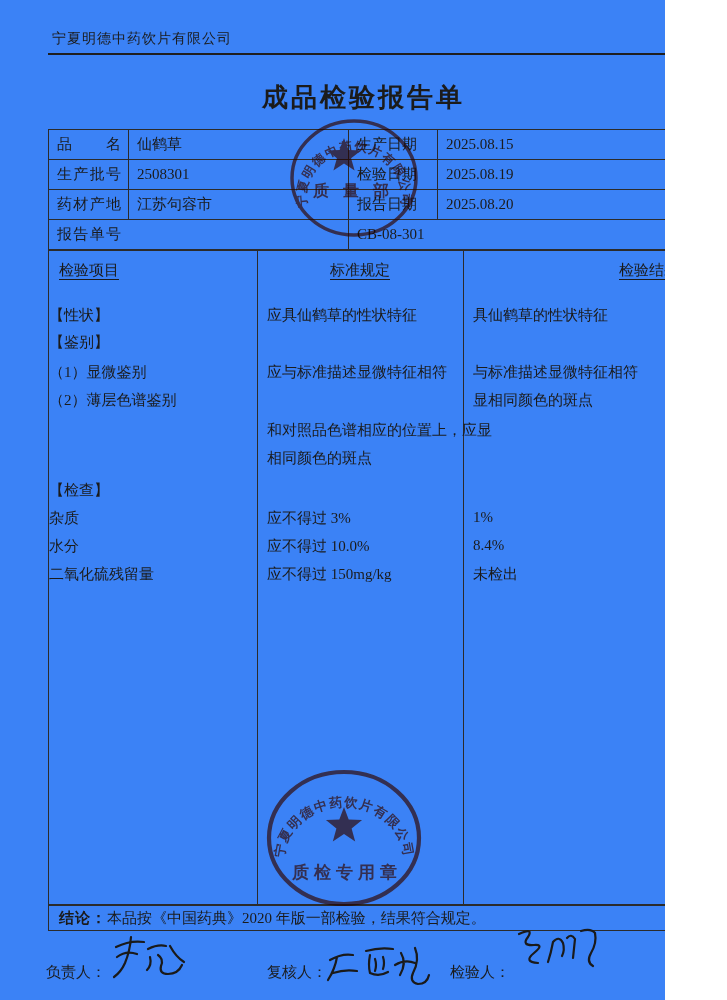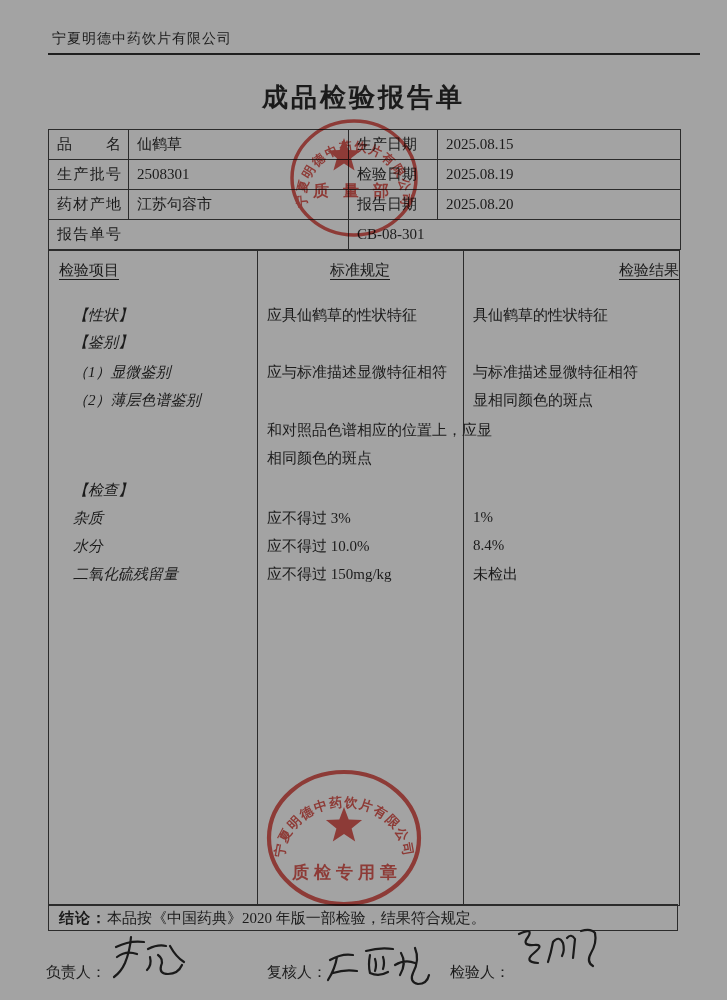--- a/index.html
+++ b/index.html
@@ -1,36 +1,36 @@
 <!DOCTYPE html>
 <html><head>
 <meta charset="utf-8">
 <style>
   html,body{margin:0;padding:0;background:#ffffff;}
-  .page{position:relative;width:727px;height:1000px;background:#a3a3a3;overflow:hidden;
-        font-family:"Liberation Serif","DejaVu Serif",serif;color:#1b1b1b;}
+  .page{position:relative;width:646px;height:1000px;background:#3b82f6;overflow:hidden;
+        font-family:"Liberation Serif","DejaVu Serif",serif;color:#1b1b1b;padding-left:19px;}
   .abs{position:absolute;}
   
   .company{left:52px;top:30px;font-size:14px;letter-spacing:1px;}
   .doccode{right:26px;top:30px;font-size:14px;}
   .hrule{left:48px;top:53px;width:652px;height:2px;background:#1f1f1f;}
   
   .title{left:0;top:80px;width:727px;text-align:center;font-size:26px;font-weight:bold;letter-spacing:3px;}
   
   table.info{border-collapse:collapse;position:absolute;left:48px;top:129px;width:632px;table-layout:fixed;}
   table.info td{border:1px solid #2b2b2b;height:29px;font-size:15px;padding:0 0 0 8px;vertical-align:middle;}
   .jlabel{display:inline-block;width:64px;text-align:justify;text-align-last:justify;}
   td.vpad{padding-left:10px;}
   
   .mainbox{left:48px;top:250px;width:630px;height:654px;border:1px solid #2b2b2b;}
   .vline{position:absolute;top:0;bottom:0;width:1px;background:#2b2b2b;}
   .mhead{position:absolute;top:10px;font-size:15px;text-decoration:underline;text-underline-offset:4px;}
   .mrow{position:absolute;left:0;width:100%;height:20px;font-size:15px;white-space:nowrap;}
   .mrow span{position:absolute;top:0;}
-  .ci{left:24px;font-style:italic;} .cs{left:218px;} .cr{left:424px;}
+  .ci{left:0;} .cs{left:218px;} .cr{left:424px;}
   
   .conclusion{left:48px;top:904px;width:630px;height:27px;border:1px solid #2b2b2b;
               font-size:15px;line-height:27px;padding-left:10px;box-sizing:border-box;}
   .conclusion b{font-weight:bold;letter-spacing:1px;}
   .siglabel{top:937px;font-size:15px;margin-top:26px;}
   
   .stamp{mix-blend-mode:multiply;opacity:.88;}
   svg text{font-family:"Liberation Serif","DejaVu Serif",serif;}
   .sig path{stroke:#1a1a1a;stroke-width:2.2;fill:none;stroke-linecap:round;stroke-linejoin:round;}
 </style>

